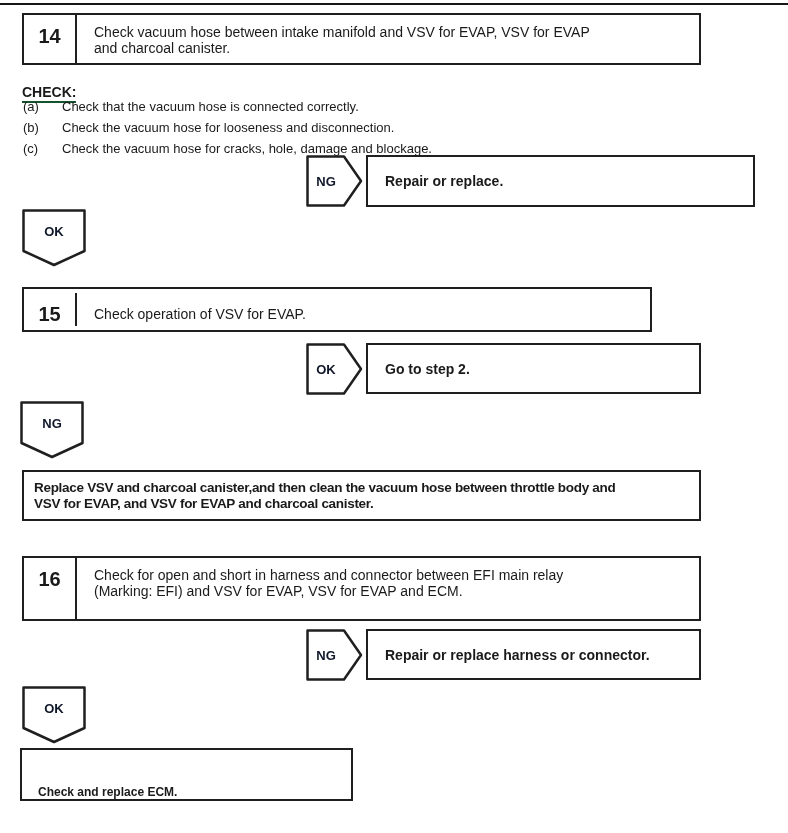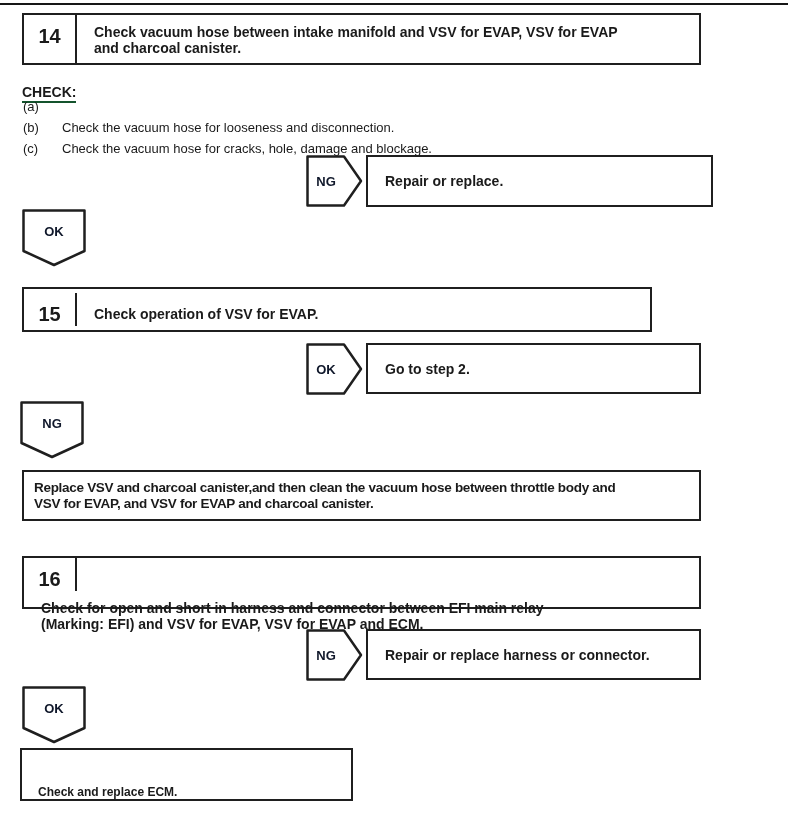--- a/index.html
+++ b/index.html
@@ -38,21 +38,21 @@
     box-sizing: border-box;
     display: flex;
     justify-content: center;
     font-weight: bold;
     font-size: 20px;
     padding-top: 10px;
   }
   .step-text {
     flex: 1;
     padding: 9px 20px 0 17px;
-    font-weight: bold;
+    font-weight: normal;
     font-size: 14px;
     line-height: 16px;
     white-space: pre-line;
   }
 
   
   .action-box {
     border: 2px solid #1f1f1f;
     background: #fff;
     box-sizing: border-box;
@@ -122,32 +122,33 @@
   <div class="abs step-box" style="left:22px; top:13px; width:679px; height:52px;">
     <div class="step-num">14</div>
     <div class="step-text">Check vacuum hose between intake manifold and VSV for EVAP, VSV for EVAP
 and charcoal canister.</div>
   </div>
 
   <div class="abs" style="left:22px; top:83px;">
     <span class="check-heading">CHECK:</span>
   </div>
   <div class="abs check-item-label" style="left:23px; top:99px;">(a)</div>
+  <div class="abs check-item-text" style="left:62px; top:99px;">Check that the vacuum hose is connected correctly.</div>
   <div class="abs check-item-label" style="left:23px; top:120px;">(b)</div>
   <div class="abs check-item-text" style="left:62px; top:120px;">Check the vacuum hose for looseness and disconnection.</div>
   <div class="abs check-item-label" style="left:23px; top:141px;">(c)</div>
   <div class="abs check-item-text" style="left:62px; top:141px;">Check the vacuum hose for cracks, hole, damage and blockage.</div>
 
   <div class="abs" style="left:306px; top:155px; width:57px; height:52px;">
     <svg class="shape" width="57" height="52" viewBox="0 0 57 52">
       <polygon points="1.5,1.5 38,1.5 55,26 38,50.5 1.5,50.5" fill="#ffffff" stroke="#1f1f1f" stroke-width="2.5" stroke-linejoin="round"></polygon>
     </svg>
     <span class="shape-label arrow-label">NG</span>
   </div>
-  <div class="abs result-box" style="left:366px; top:155px; width:347px; height:52px;">
+  <div class="abs result-box" style="left:366px; top:155px; width:389px; height:52px;">
     <span>Repair or replace.</span>
   </div>
 
   <div class="abs" style="left:22px; top:209px; width:64px; height:58px;">
     <svg class="shape" width="64" height="58" viewBox="0 0 64 58">
       <polygon points="1.5,1.5 62.5,1.5 62.5,42 32,56 1.5,42" fill="#ffffff" stroke="#1f1f1f" stroke-width="2.5" stroke-linejoin="round"></polygon>
     </svg>
     <span class="shape-label pent-label">OK</span>
   </div>
 
@@ -171,21 +172,21 @@
       <polygon points="1.5,1.5 62.5,1.5 62.5,42 32,56 1.5,42" fill="#ffffff" stroke="#1f1f1f" stroke-width="2.5" stroke-linejoin="round"></polygon>
     </svg>
     <span class="shape-label pent-label">NG</span>
   </div>
 
   <div class="abs action-box" style="left:22px; top:470px; width:679px; height:51px; padding-left:10px; padding-right:6px; font-size:13.5px; line-height:16px; letter-spacing:-0.3px;">
     <span class="txt">Replace VSV and charcoal canister,and then clean the vacuum hose between throttle body and
 VSV for EVAP, and VSV for EVAP and charcoal canister.</span>
   </div>
 
-  <div class="abs step-box" style="left:22px; top:556px; width:679px; height:53px;flex-direction:column;">
+  <div class="abs step-box" style="left:22px; top:556px; width:679px; height:65px;">
     <div class="step-num">16</div>
     <div class="step-text">Check for open and short in harness and connector between EFI main relay
 (Marking: EFI) and VSV for EVAP, VSV for EVAP and ECM.</div>
   </div>
 
   <div class="abs" style="left:306px; top:629px; width:57px; height:52px;">
     <svg class="shape" width="57" height="52" viewBox="0 0 57 52">
       <polygon points="1.5,1.5 38,1.5 55,26 38,50.5 1.5,50.5" fill="#ffffff" stroke="#1f1f1f" stroke-width="2.5" stroke-linejoin="round"></polygon>
     </svg>
     <span class="shape-label arrow-label">NG</span>

